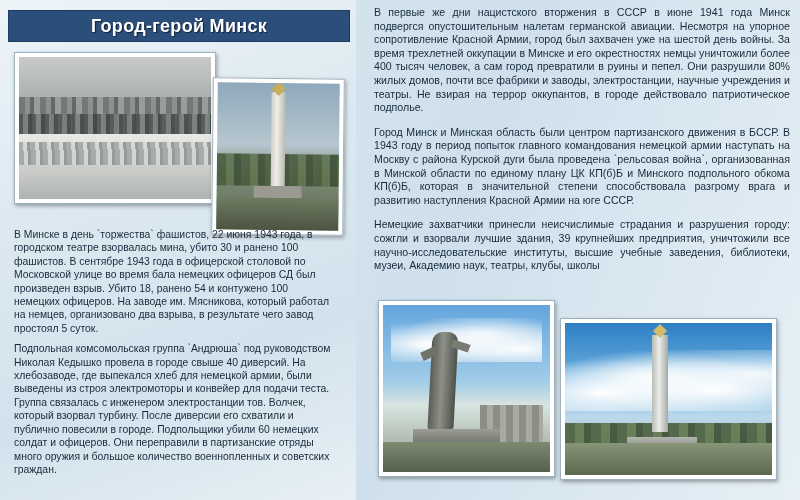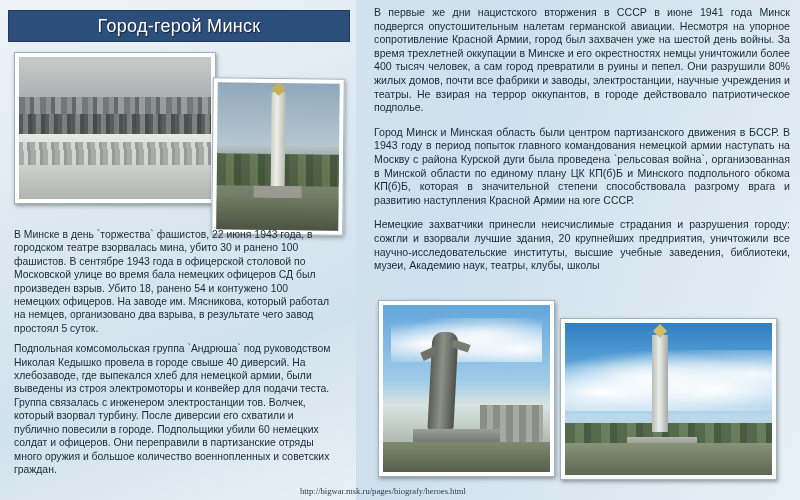--- a/index.html
+++ b/index.html
@@ -33,21 +33,21 @@
     left: 8px;
     top: 10px;
     width: 340px;
     height: 30px;
     background: #2c4e7a;
     border: 1px solid #1e3a5c;
   }
   .title-band .title-text {
     color: #ffffff;
     font-size: 18px;
-    font-weight: normal;
+    font-weight: bold;
     text-align: center;
     line-height: 30px;
     letter-spacing: 0.3px;
     text-shadow: 1px 1px 1px rgba(0,0,0,.55);
   }
   
   .photo {
     position: absolute;
     background: #ffffff;
     border: 1px solid #9fb2bf;
@@ -337,18 +337,17 @@
   </div>
 
   <div class="text-col-left">
     <p>В Минске в день `торжества` фашистов, 22 июня 1943 года, в городском театре взорвалась мина, убито 30 и ранено 100 фашистов. В сентябре 1943 года в офицерской столовой по Московской улице во время бала немецких офицеров СД был произведен взрыв. Убито 18, ранено 54 и контужено 100 немецких офицеров. На заводе им. Мясникова, который работал на немцев, организовано два взрыва, в результате чего завод простоял 5 суток.</p>
     <p>Подпольная комсомольская группа `Андрюша` под руководством Николая Кедышко провела в городе свыше 40 диверсий. На хлебозаводе, где выпекался хлеб для немецкой армии, были выведены из строя электромоторы и конвейер для подачи теста. Группа связалась с инженером электростанции тов. Волчек, который взорвал турбину. После диверсии его схватили и публично повесили в городе. Подпольщики убили 60 немецких солдат и офицеров. Они переправили в партизанские отряды много оружия и большое количество военнопленных и советских граждан.</p>
   </div>
 
   <div class="text-col-right">
     <p>В первые же дни нацистского вторжения в СССР в июне 1941 года Минск подвергся опустошительным налетам германской авиации. Несмотря на упорное сопротивление Красной Армии, город был захвачен уже на шестой день войны. За время трехлетней оккупации в Минске и его окрестностях немцы уничтожили более 400 тысяч человек, а сам город превратили в руины и пепел. Они разрушили 80% жилых домов, почти все фабрики и заводы, электростанции, научные учреждения и театры. Не взирая на террор оккупантов, в городе действовало патриотическое подполье.</p>
     <p>Город Минск и Минская область были центром партизанского движения в БССР. В 1943 году в период попыток главного командования немецкой армии наступать на Москву с района Курской дуги была проведена `рельсовая война`, организованная в Минской области по единому плану ЦК КП(б)Б и Минского подпольного обкома КП(б)Б, которая в значительной степени способствовала разгрому врага и развитию наступления Красной Армии на юге СССР.</p>
-    <p>Немецкие захватчики принесли неисчислимые страдания и разрушения городу: сожгли и взорвали лучшие здания, 20 крупнейших предприятия, уничтожили все научно-исследовательские институты, высшие учебные заведения, библиотеки, музеи, Академию наук, театры, клубы, школы</p>
-  </div>
-
-  <a class="source-link" href="#">http://bigwar.msk.ru/pages/biografy/heroes.html</a>
+    <p>Немецкие захватчики принесли неисчислимые страдания и разрушения городу: сожгли и взорвали лучшие здания, 39 крупнейших предприятия, уничтожили все научно-исследовательские институты, высшие учебные заведения, библиотеки, музеи, Академию наук, театры, клубы, школы</p>
+  </div>
+
 
 </div>
 
 </body></html>

